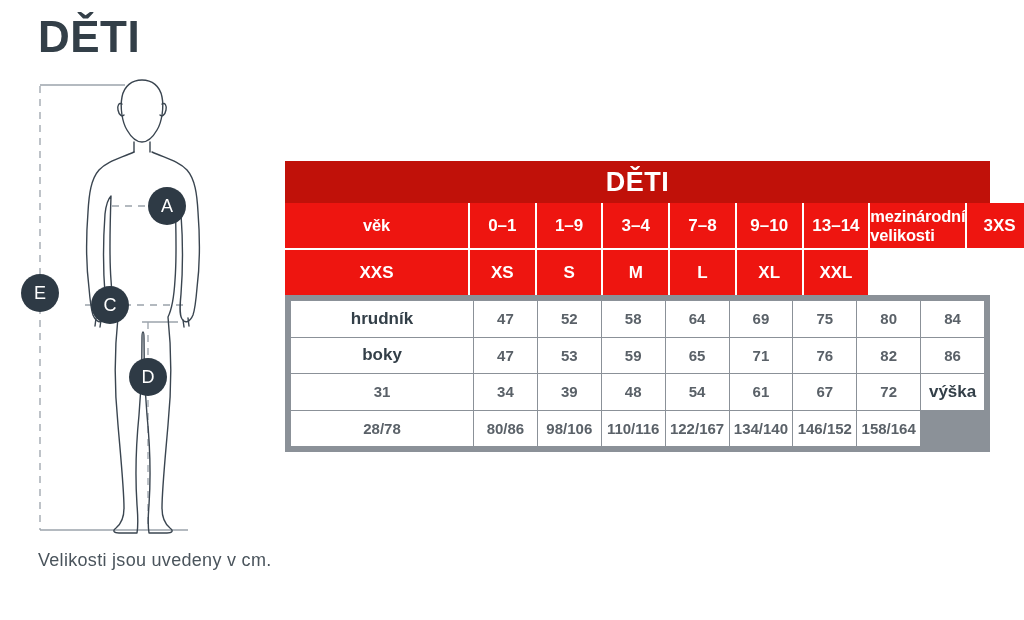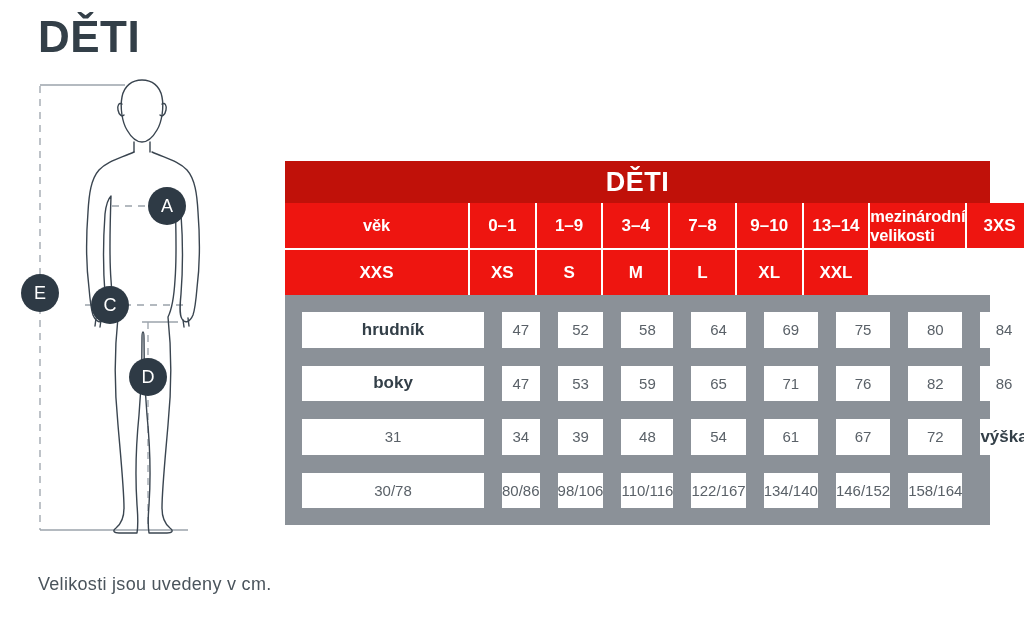--- a/index.html
+++ b/index.html
@@ -30,31 +30,31 @@
     gap:2px; background:#ffffff; width:747px;
   }
   .red-cell {
     background:#EE1510; color:#ffffff; height:45px;
     display:flex; align-items:center; justify-content:center;
     font-size:17px; font-weight:bold;
   }
   .red-cell.label { font-size:16.5px; letter-spacing:-0.2px; }
   .body-grid {
     display:grid; grid-template-columns:182px repeat(8, 1fr);
-    gap:18px; padding:17px; background:#8B9198; width:705px;
+    gap:1px; padding:6px; background:#8B9198; width:705px;
   }
   .body-cell {
     background:#ffffff; height:35.5px;
     display:flex; align-items:center; justify-content:center;
-    font-size:15px; color:#5A6168;
+    font-size:15px; color:#5A6168;font-weight:bold;
   }
   .body-cell.label { font-size:17px; font-weight:bold; color:#333F48; }
 
   .footnote {
-    position:absolute; left:38px; top:574px;
+    position:absolute; left:38px; top:550px;
     font-size:18px; color:#4A545C; letter-spacing:0.3px;
   }
 </style>
 </head>
 <body>
 
 <h1 class="page-title">DĚTI</h1>
 
 <svg class="figure-svg" width="270" height="620" viewBox="0 0 270 620">
   <g stroke="#9BA3AB" stroke-width="1.3" fill="none">
@@ -158,21 +158,21 @@
       <div class="body-cell">86</div>
       <div class="body-cell">31</div>
       <div class="body-cell">34</div>
       <div class="body-cell">39</div>
       <div class="body-cell">48</div>
       <div class="body-cell">54</div>
       <div class="body-cell">61</div>
       <div class="body-cell">67</div>
       <div class="body-cell">72</div>
       <div class="body-cell label">výška</div>
-      <div class="body-cell">30/78</div>
+      <div class="body-cell">28/78</div>
       <div class="body-cell">80/86</div>
       <div class="body-cell">98/106</div>
       <div class="body-cell">110/116</div>
       <div class="body-cell">122/167</div>
       <div class="body-cell">134/140</div>
       <div class="body-cell">146/152</div>
       <div class="body-cell">158/164</div>
     </div>
 </div>
 

